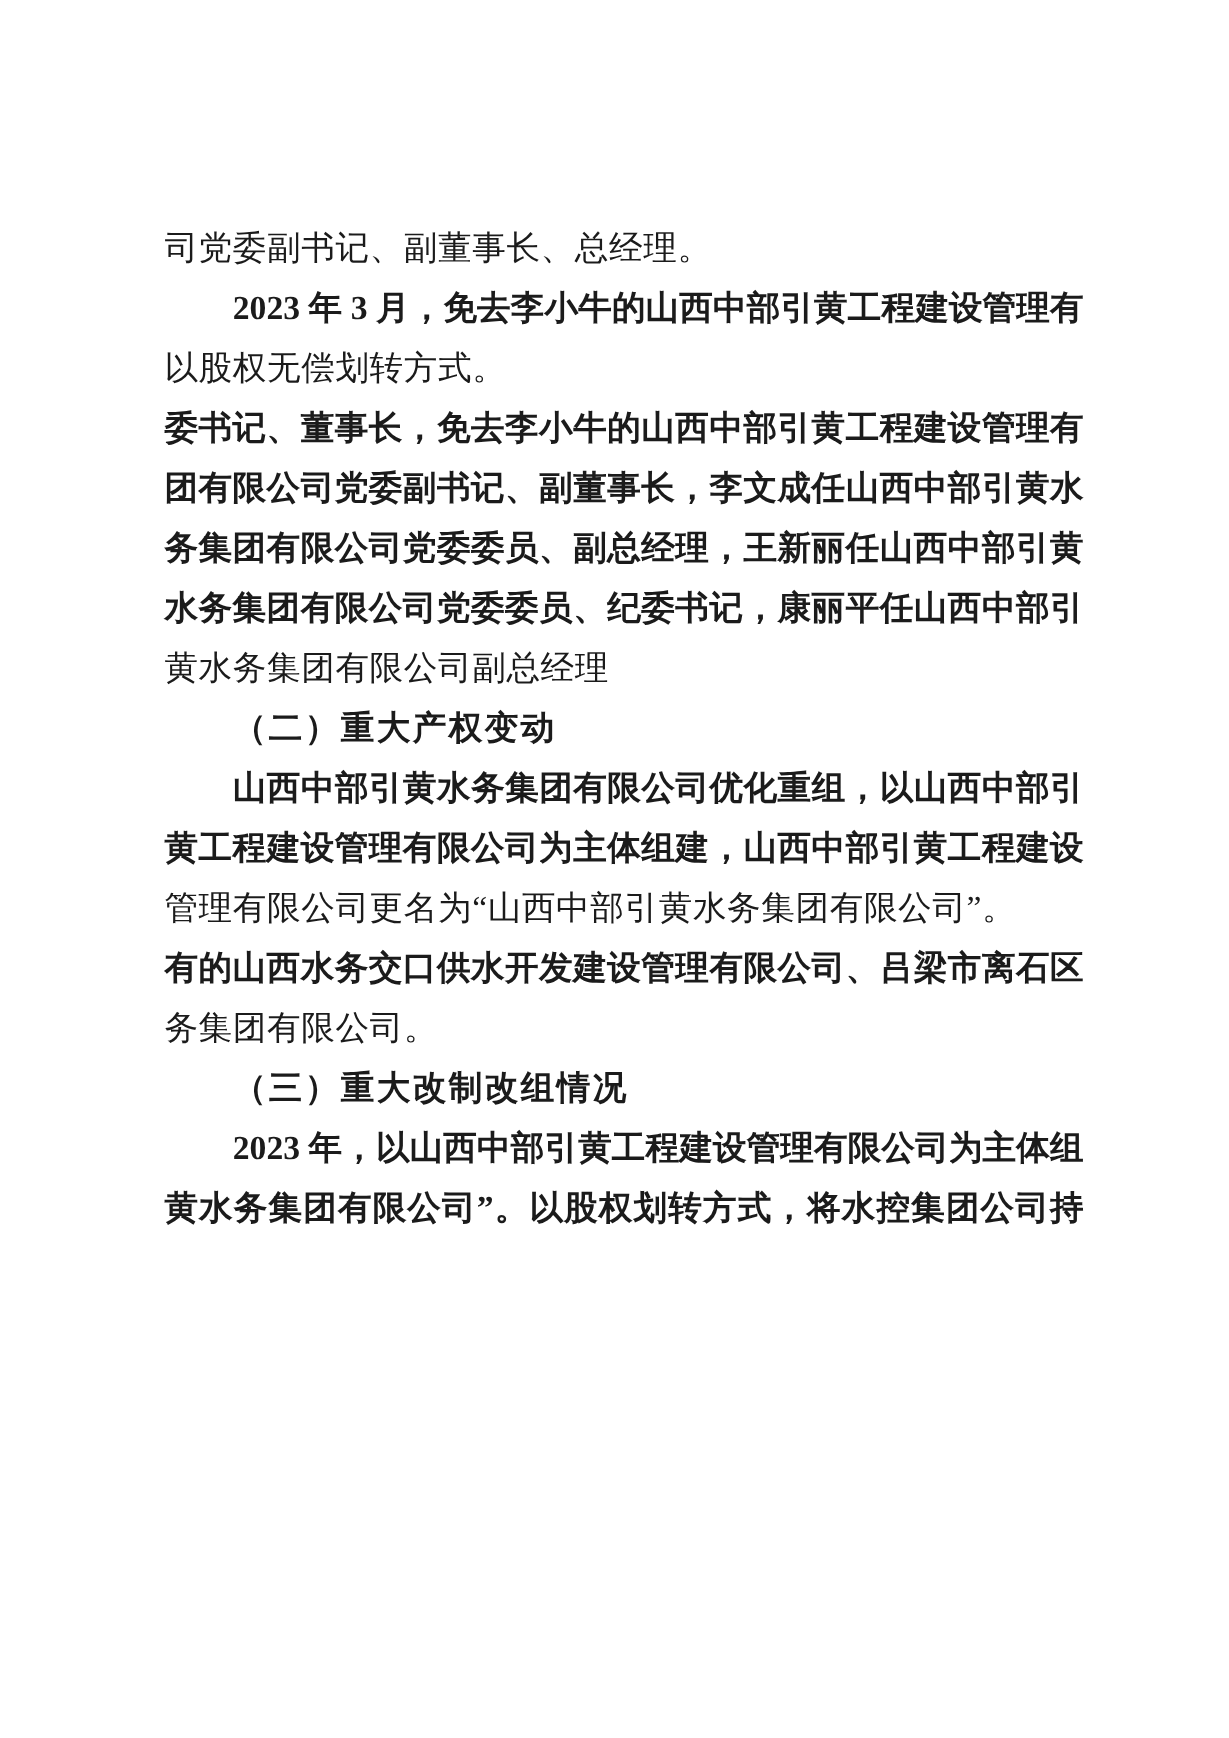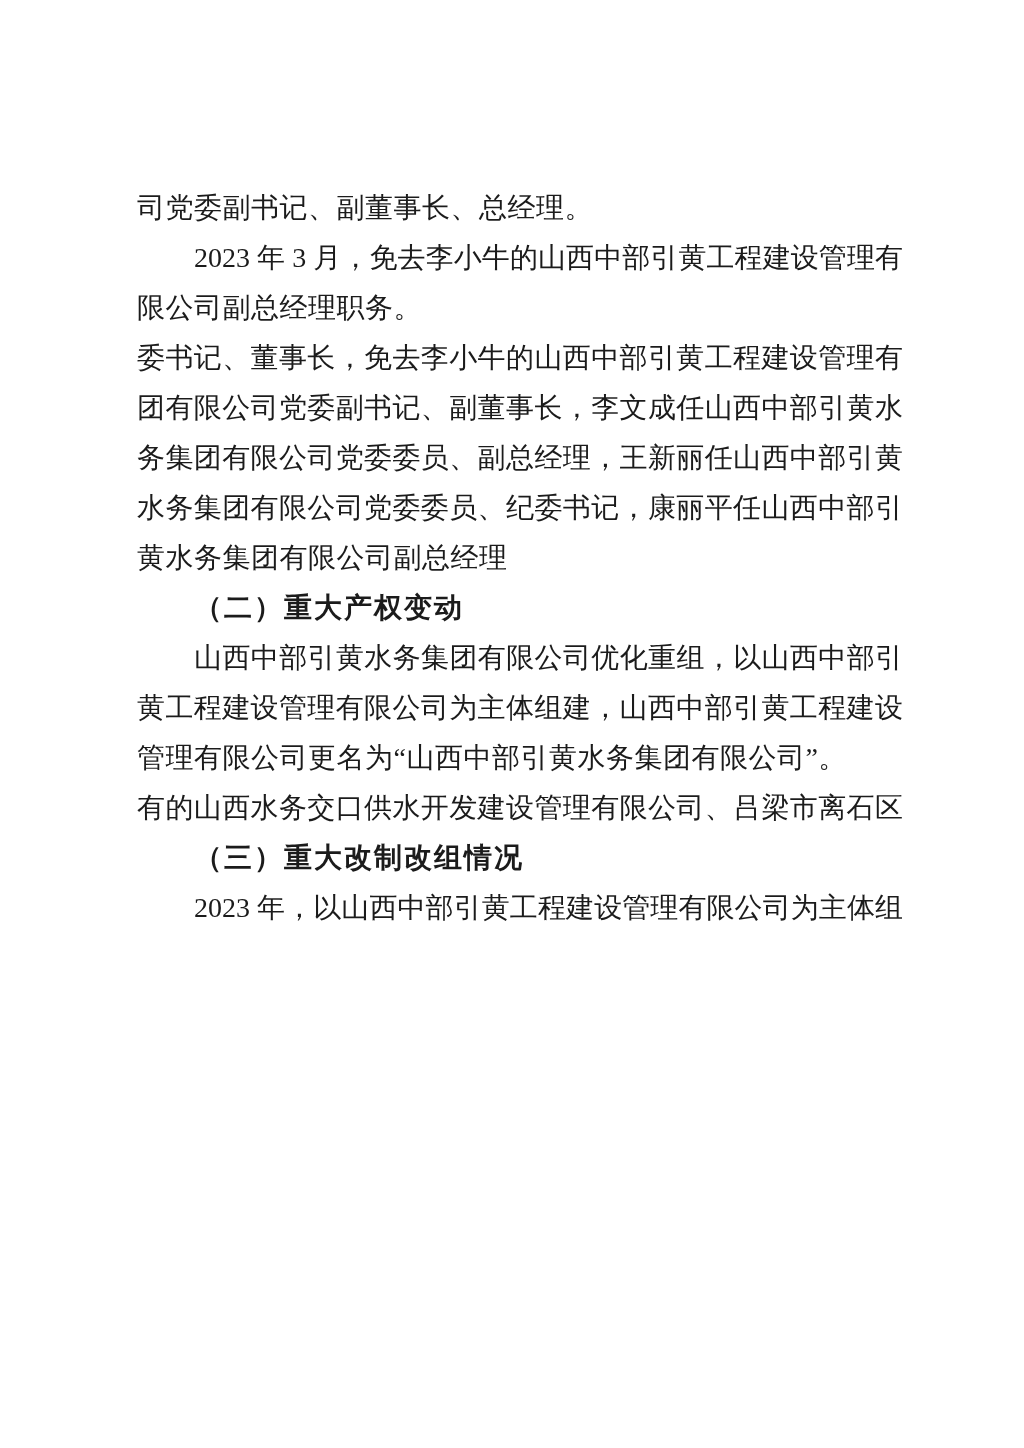--- a/index.html
+++ b/index.html
@@ -27,20 +27,21 @@
     font-size: 28px;
     color: #1b1b1b;
     letter-spacing: 0.5px;
     text-align: left;
   }
   .line.justify {
     text-align: justify;
     text-align-last: justify;
     text-justify: inter-character;
     letter-spacing: 0;
+    font-weight: bold;
   }
   .line.indent {
     text-indent: 57px;
   }
   .line.heading {
     font-weight: 700;
     letter-spacing: 2px;
   }
   .page-number {
     position: absolute;
@@ -53,28 +54,30 @@
     letter-spacing: 4px;
   }
 </style>
 </head>
 <body>
 
 <div class="page">
   <main class="text-block">
       <div class="line">司党委副书记、副董事长、总经理。</div>
       <div class="line indent justify">2023 年 3 月，免去李小牛的山西中部引黄工程建设管理有</div>
-      <div class="line">限公司副总经理职务。</div>
+      <div class="line">以股权无偿划转方式。</div>
       <div class="line justify">委书记、董事长，免去李小牛的山西中部引黄工程建设管理有</div>
       <div class="line justify">团有限公司党委副书记、副董事长，李文成任山西中部引黄水</div>
       <div class="line justify">务集团有限公司党委委员、副总经理，王新丽任山西中部引黄</div>
       <div class="line justify">水务集团有限公司党委委员、纪委书记，康丽平任山西中部引</div>
       <div class="line">黄水务集团有限公司副总经理</div>
       <div class="line indent heading">（二）重大产权变动</div>
       <div class="line indent justify">山西中部引黄水务集团有限公司优化重组，以山西中部引</div>
       <div class="line justify">黄工程建设管理有限公司为主体组建，山西中部引黄工程建设</div>
       <div class="line">管理有限公司更名为“山西中部引黄水务集团有限公司”。</div>
       <div class="line justify">有的山西水务交口供水开发建设管理有限公司、吕梁市离石区</div>
+      <div class="line">务集团有限公司。</div>
       <div class="line indent heading">（三）重大改制改组情况</div>
       <div class="line indent justify">2023 年，以山西中部引黄工程建设管理有限公司为主体组</div>
+      <div class="line justify">黄水务集团有限公司”。以股权划转方式，将水控集团公司持</div>
     </main>
   <div class="page-number">— 6 —</div>
 </div>
 
 </body></html>

